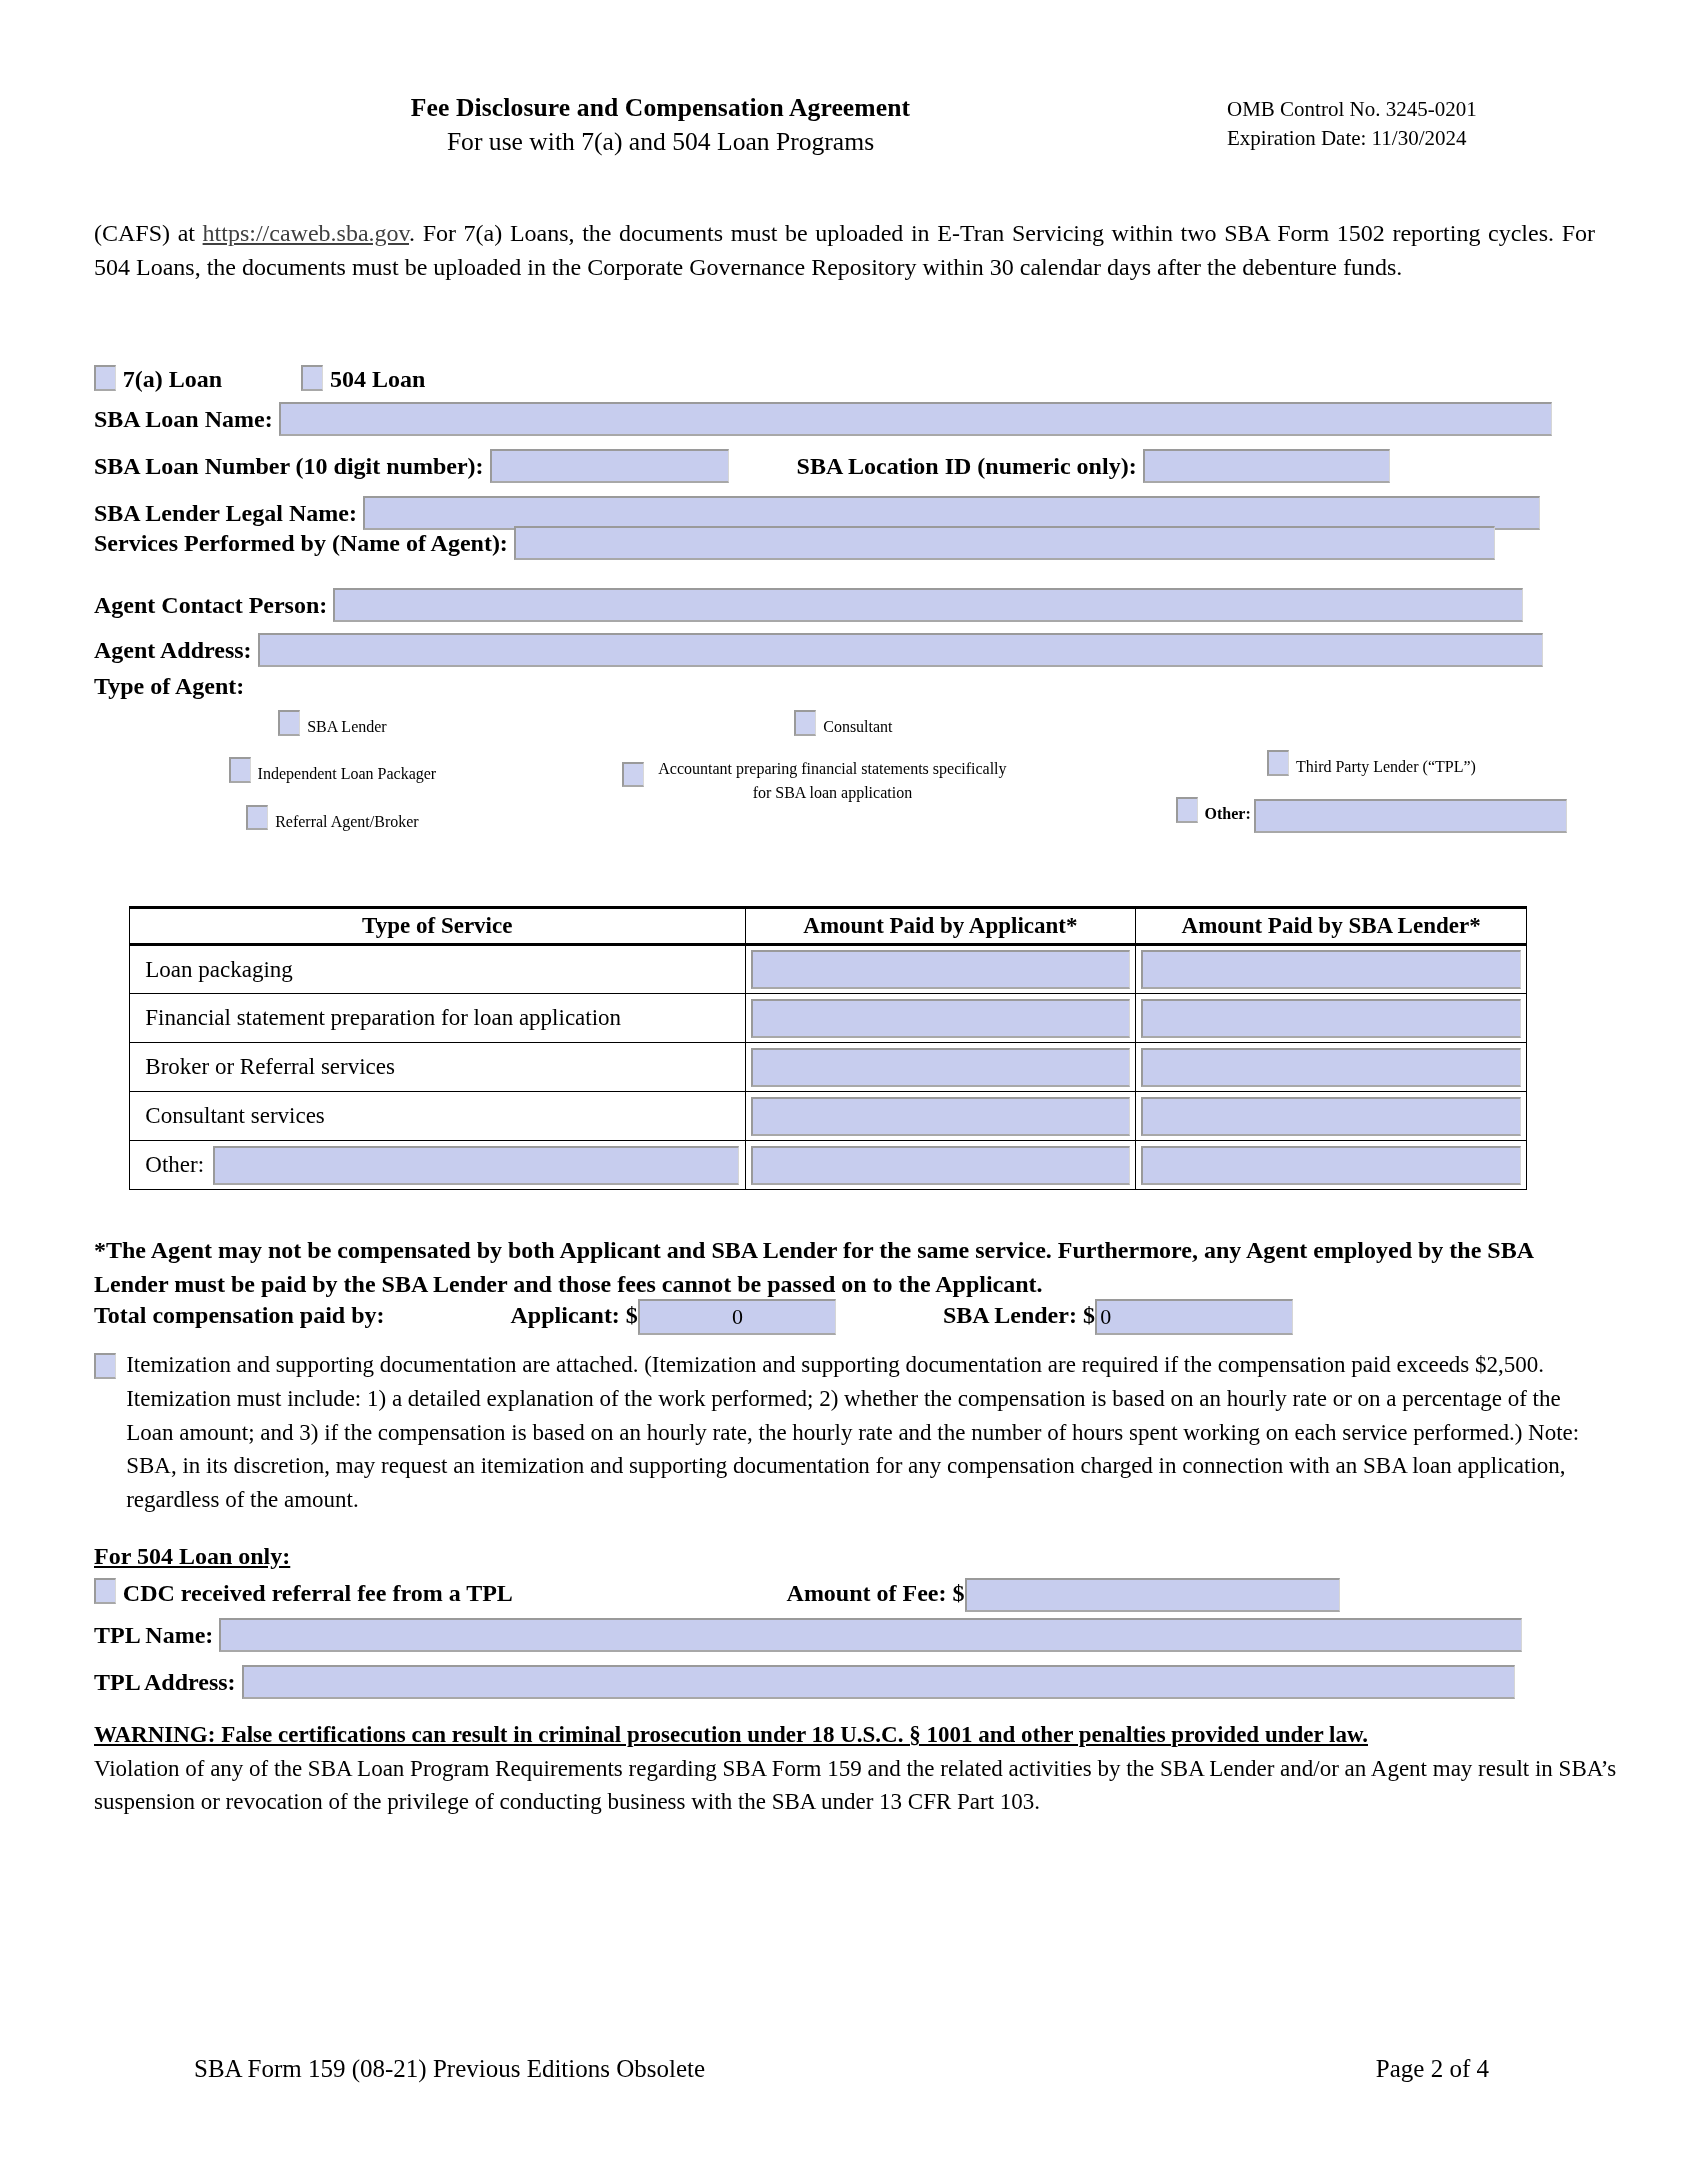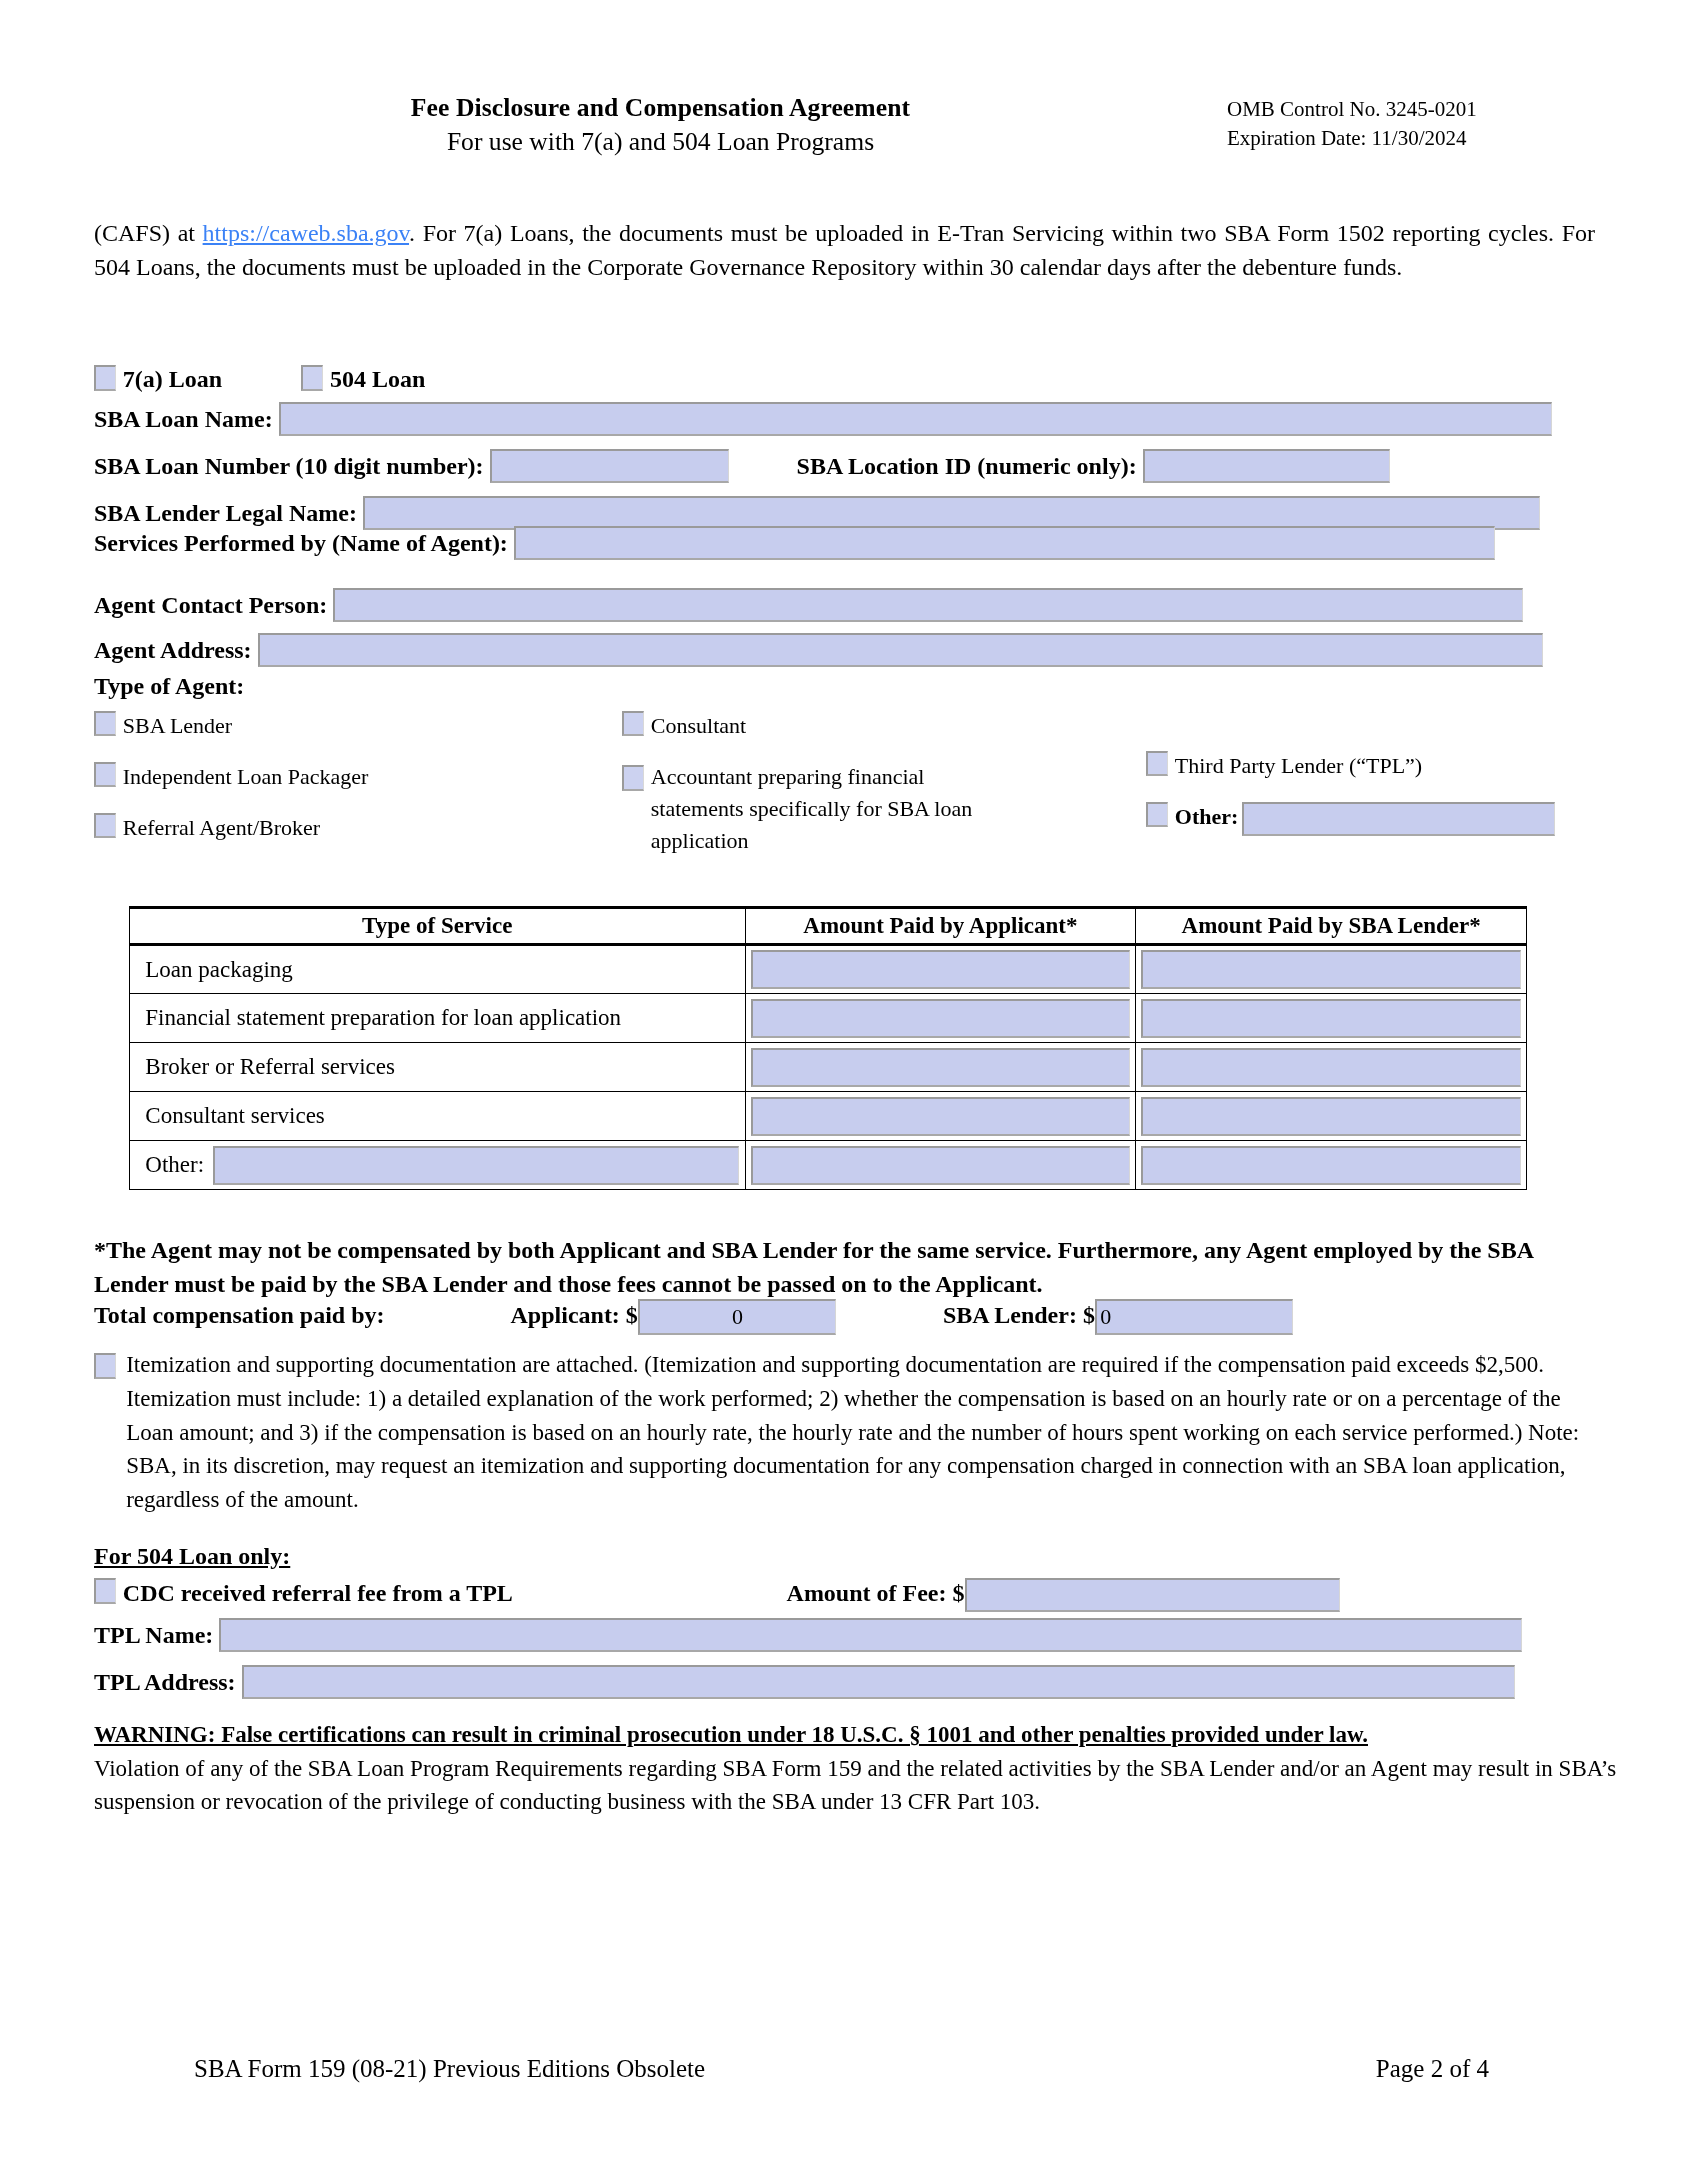--- a/index.html
+++ b/index.html
@@ -58,21 +58,21 @@
   .intro {
     position: absolute;
     top: 216px;
     left: 94px;
     width: 1501px;
     font-size: 24px;
     line-height: 1.42;
     text-align: justify;
   }
   .link {
-    color: #3b82f6;
+    color: #404040;
     text-decoration: underline;
   }
 
   
   .fld {
     display: inline-block;
     background: #c7cdee;
     border-top: 2.6px solid #9a9a9a;
     border-left: 2.6px solid #9a9a9a;
     border-right: 1.7px solid #d6d6d6;
@@ -130,22 +130,23 @@
   }
   .agent-grid {
     position: absolute;
     top: 710px;
     left: 94px;
     width: 1501px;
     font-size: 24px;
   }
   .agent-col {
     position: absolute;
-    font-size: 22px;
+    font-size: 16px;
     line-height: 1.45;
+    text-align: center;
   }
   .agent-item { margin-bottom: 19px; }
   .agent-item .cbx { margin-right: 6.8px; }
   .agent-item.wrap {
     display: flex;
     align-items: flex-start;
     width: 392px;
   }
   .agent-item.wrap .cbx { flex: 0 0 auto; margin-top: 4.3px; }
   .agent-item.wrap .txt { display: inline-block; }

